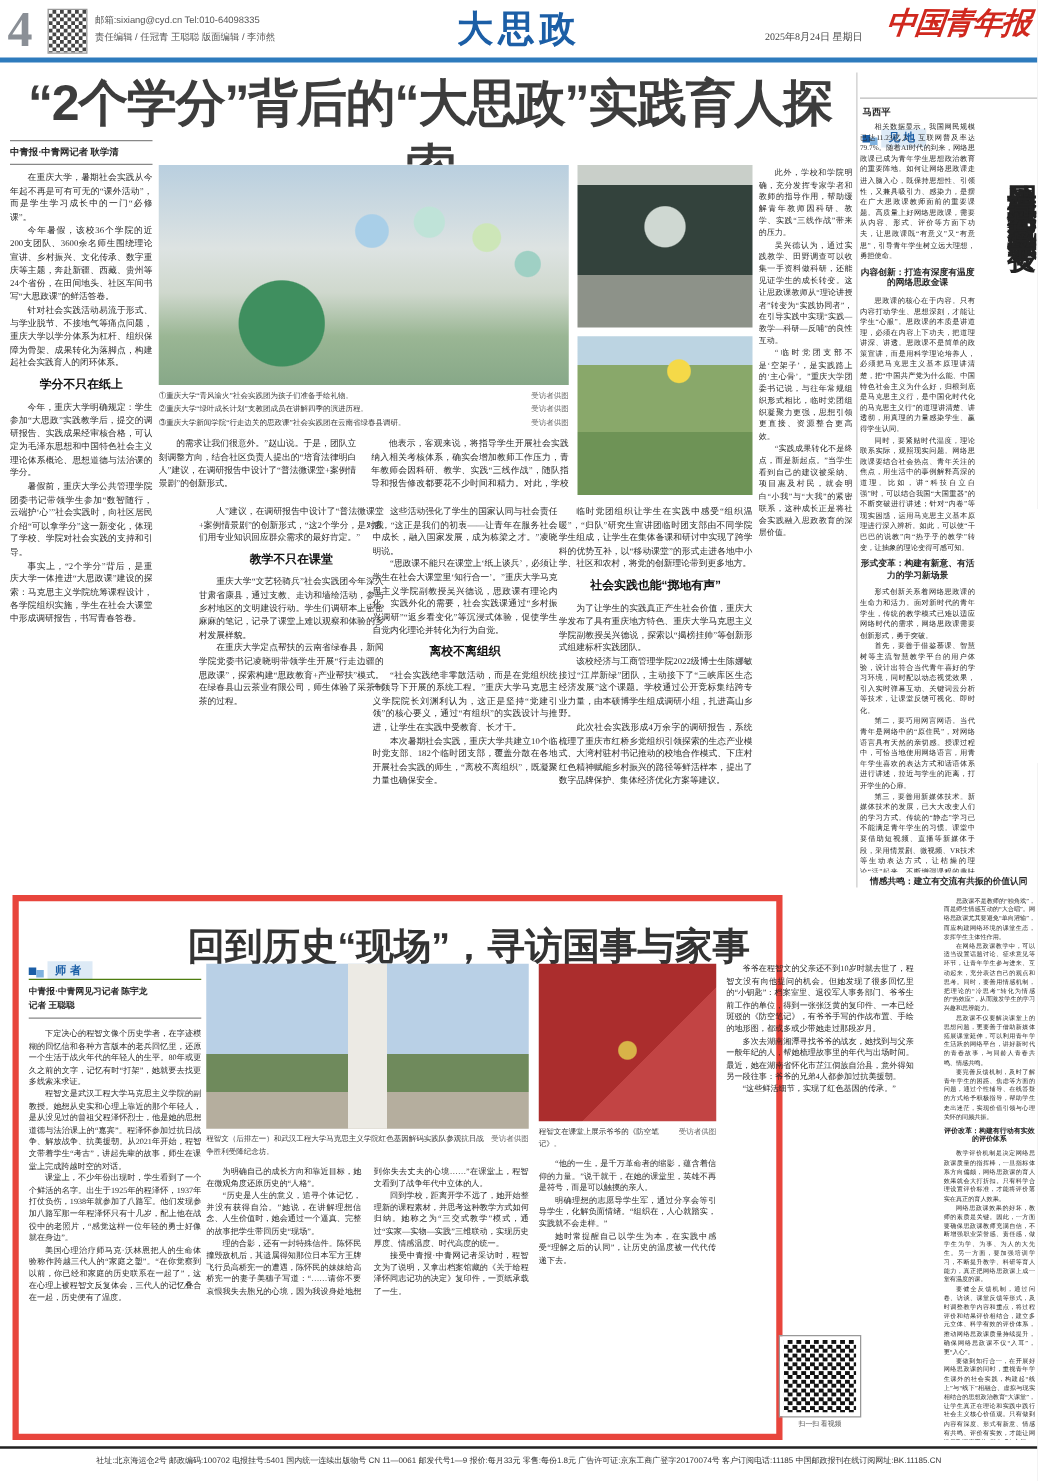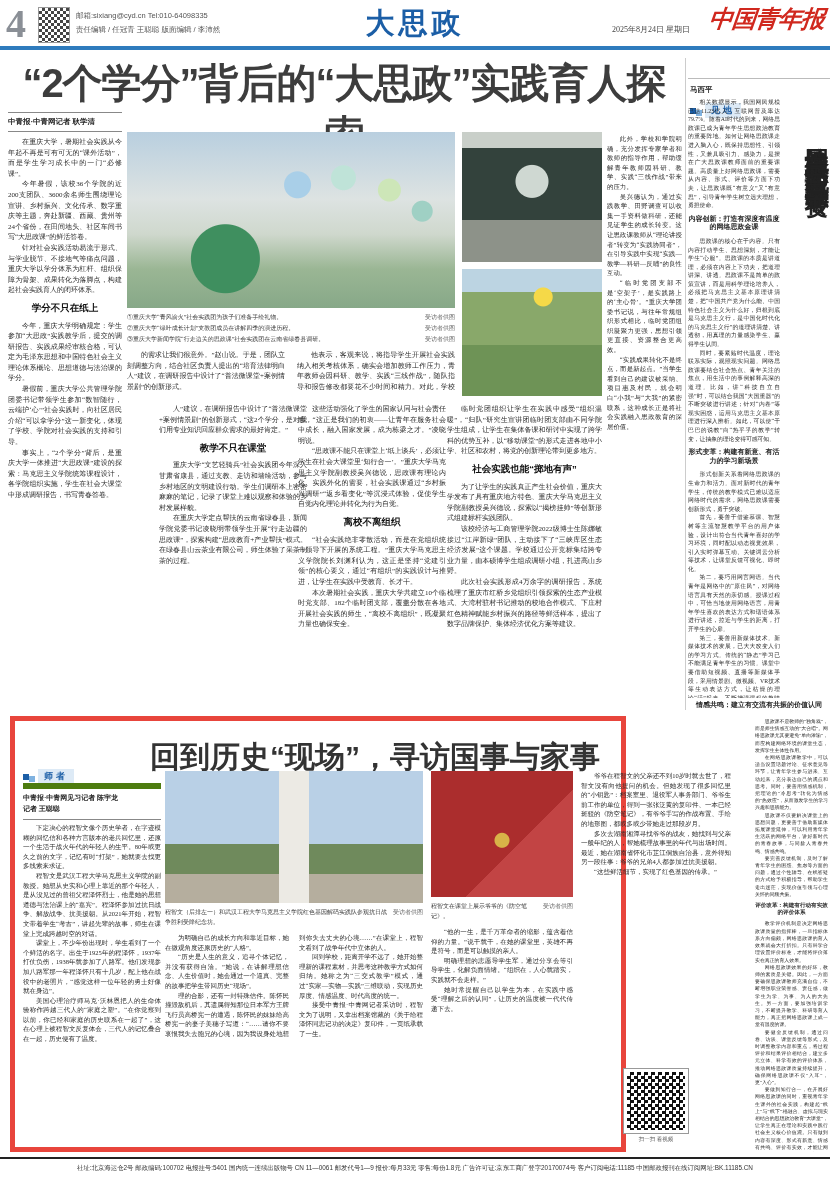--- a/index.html
+++ b/index.html
@@ -66,21 +66,21 @@
   #sb-vtitle{left:779px;top:128px;width:50px;height:578px;writing-mode:vertical-rl;font-size:24px;font-weight:900;
              color:#222;letter-spacing:2px;line-height:1.05;overflow:hidden;font-family:"Liberation Serif","DejaVu Serif",serif;}
   #sb-subhead3{left:688px;top:700px;width:142px;font-size:7px;font-weight:bold;text-align:center;font-family:"Liberation Sans",sans-serif;}
   #sb-bottom{left:755px;top:718px;width:73px;height:434px;font-size:4.9px;line-height:7.2px;overflow:hidden;}
   .sb-subhead2{font-size:5.6px;font-weight:bold;text-align:center;margin:4px 0;text-indent:0;font-family:"Liberation Sans",sans-serif;}
   
   #feature{left:10px;top:716px;width:616px;height:436px;border:5px solid #e8453c;box-sizing:border-box;background:#fff;}
   #f-tag{position:absolute;left:8px;top:5px;}
   #f-headline{position:absolute;left:0;top:16px;width:720px;text-align:center;font-size:30px;font-weight:900;color:#333;
               font-family:"Liberation Sans",sans-serif;letter-spacing:0px;}
-  #f-byline{position:absolute;left:8px;top:62px;width:138px;font-size:7px;font-weight:bold;border-top:6px solid #4d7c0f;border-bottom:1px solid #888;padding:4px 0;line-height:11px;}
+  #f-byline{position:absolute;left:8px;top:62px;width:138px;font-size:7px;font-weight:bold;border-top:1px solid #4d7c0f;border-bottom:1px solid #888;padding:4px 0;line-height:11px;}
   #f-col1{position:absolute;left:8px;top:102px;width:138px;height:314px;font-size:6.5px;line-height:9.6px;overflow:hidden;}
   #photo-arch{position:absolute;left:150px;top:50px;width:258px;height:132px;
     background:
       linear-gradient(90deg,rgba(0,0,0,0) 0 44%,#eceae4 44% 56%,rgba(0,0,0,0) 56%),
       linear-gradient(180deg,#b9d0e6 0 55%,#6f8a5c 55% 78%,#b5ae9e 78% 100%);}
   #f-cap1{position:absolute;left:150px;top:186px;width:258px;font-size:6px;line-height:10px;color:#3a3a3a;}
   #photo-red{position:absolute;left:416px;top:50px;width:142px;height:126px;
     background:
       radial-gradient(circle at 50% 55%,#d8b348 0 7px,rgba(0,0,0,0) 8px),
       linear-gradient(135deg,#ab2d2d 0 60%,#c24444 60% 100%);}

